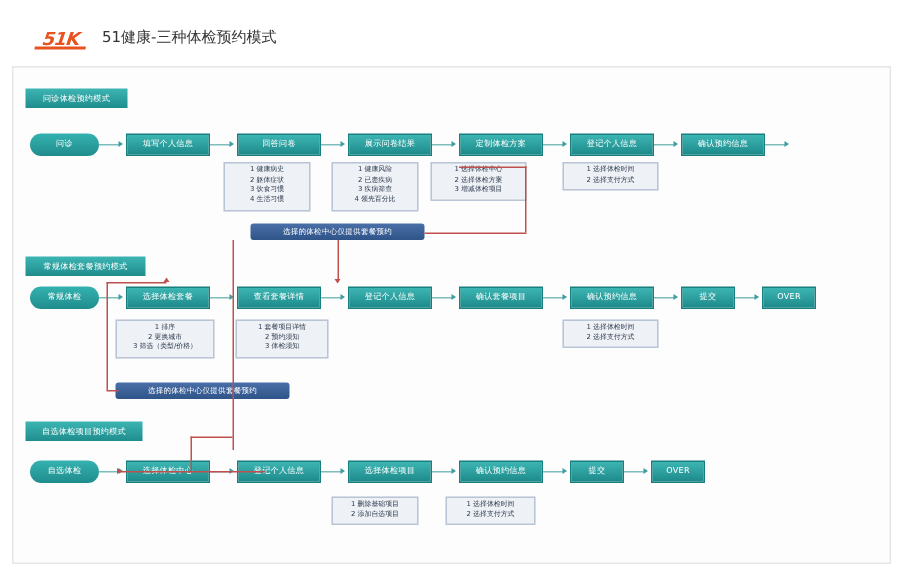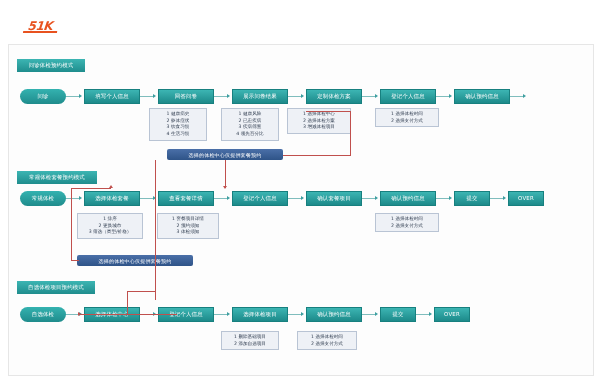--- a/index.html
+++ b/index.html
@@ -134,20 +134,21 @@
 </style>
 </head>
 <body>
 
 <div id="page">
 
   <div id="header">
     <div id="logo">
       <span class="lk">51K</span>
     </div>
+    <div id="title">51健康-三种体检预约模式</div>
   </div>
 
   <div id="canvas">
 
     <div class="tag" style="left:8px;top:14px;width:68px;height:13px;">问诊体检预约模式</div>
 
     <div class="node pill grad" style="left:11px;top:44px;width:46px;height:15px;">问诊</div>
 
     <div class="node rect" style="left:75px;top:44px;width:56px;height:15px;">填写个人信息</div>
 

